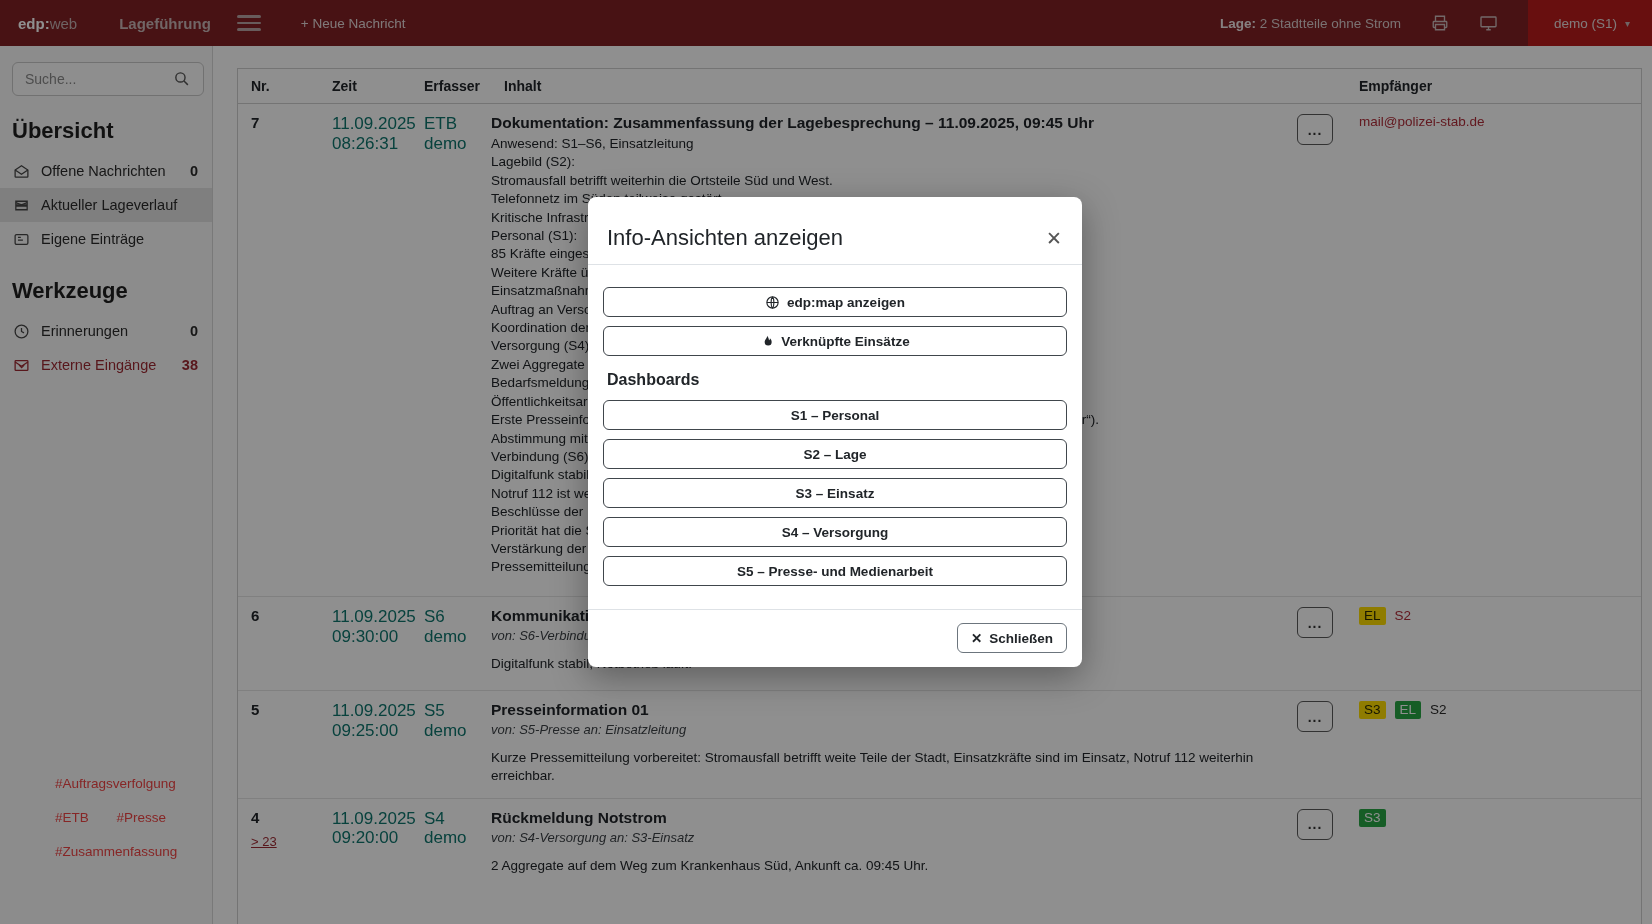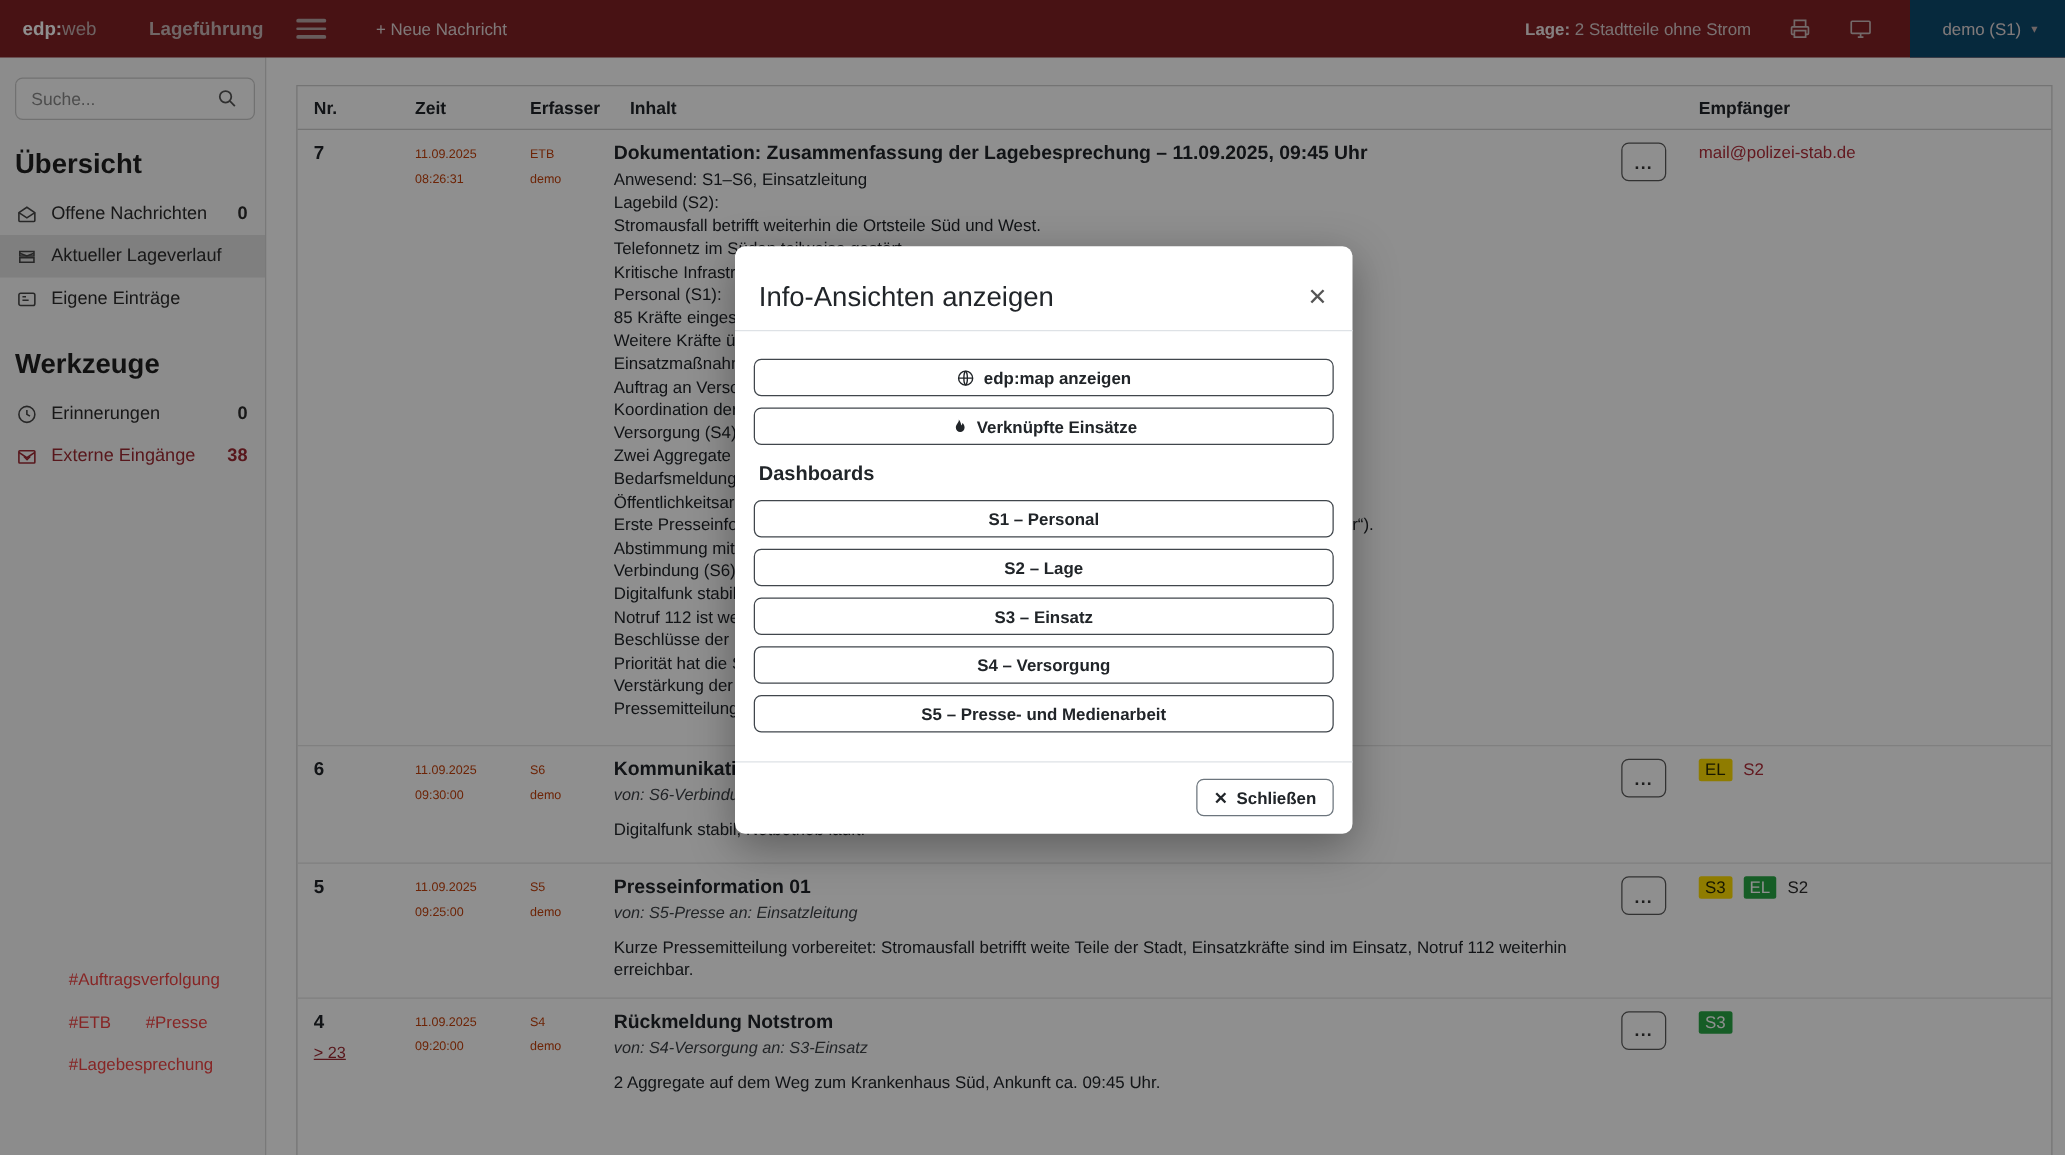--- a/index.html
+++ b/index.html
@@ -12,21 +12,21 @@
   .brand { margin-left:18px; font-size:15px; color:#c4b0b0; }
   .brand b { color:#fff; }
   .app-title { margin-left:42px; font-size:15px; font-weight:700; color:#c9b6b6; }
   .burger { margin-left:26px; width:24px; cursor:pointer; }
   .burger span { display:block; height:2.5px; background:#b9a5a5; margin:4px 0; border-radius:2px; }
   .new-msg { margin-left:40px; font-size:13.5px; color:#e3d7d7; cursor:pointer; }
   .topbar-right { margin-left:auto; display:flex; align-items:center; height:100%; }
   .lage { font-size:13.5px; color:#d9cccc; margin-right:30px; }
   .lage b { color:#efe6e6; }
   .tb-icon { color:#cdbcbc; margin-right:30px; cursor:pointer; display:flex; }
-  .user-area { height:100%; background:#0c4a6e; display:flex; align-items:center;
+  .user-area { height:100%; background:#b91c1c; display:flex; align-items:center;
     padding:0 22px 0 26px; cursor:pointer; min-width:116px; }
   .user-area .uname { color:#e6dada; font-size:13.5px; }
   .user-area .caret { color:#c7b4b4; font-size:10px; margin-left:8px; }
 
   
   .sidebar { position:absolute; left:0; top:46px; width:213px; height:878px;
     background:#fafafa; border-right:1px solid #d8d8d8; }
   .search-wrap { position:relative; margin:16px 12px 0 12px; }
   .search-input { width:192px; height:34px; border:1px solid #c9c9c9; border-radius:6px;
     background:#fdfdfd; padding:0 34px 0 12px; font-size:14px; color:#333;
@@ -49,21 +49,21 @@
   .log-table { position:absolute; left:20px; top:22px; width:1405px;
     border:1px solid #cfcfcf; background:#fff; }
   .t-grid { display:grid; grid-template-columns:81px 92px 80px 793px 62px 295px; }
   .t-head { height:35px; align-items:center; border-bottom:1px solid #cfcfcf; }
   .t-head > div { font-size:14px; font-weight:700; padding-left:13px; }
   .t-row { border-bottom:1px solid #e4e4e4; padding:10px 0 12px; }
   .t-row:last-child { border-bottom:none; }
   .c-nr { padding-left:13px; font-size:15px; font-weight:700; }
   .nr-link { display:block; font-size:13px; font-weight:400; color:#9e2a33;
     text-decoration:underline; margin-top:8px; cursor:pointer; }
-  .c-zeit, .c-erf { padding-left:13px; font-size:10px; line-height:19.5px; color:#c2410c; }
+  .c-zeit, .c-erf { padding-left:13px; font-size:17px; line-height:19.5px; color:#0f766e; }
   .c-inhalt { font-size:13.5px; }
   .entry-title { font-size:15.5px; font-weight:700; margin-bottom:3px; }
   .entry-meta { font-size:13px; font-style:italic; color:#3d4247; margin-bottom:12px; }
   .entry-body { font-size:13.5px; line-height:18.4px; white-space:pre-line; }
   .c-actions { display:flex; justify-content:center; }
   .dots-btn { width:36px; height:31px; border:1px solid #5a5a5a; border-radius:6px;
     background:#fff; font-size:14px; font-weight:700; color:#333; line-height:10px;
     cursor:pointer; letter-spacing:1px; }
   .c-empf { padding-left:13px; display:flex; align-items:flex-start; gap:9px; }
   .mail-link { font-size:13.5px; color:#b02e3a; cursor:pointer;text-align:right; }
@@ -195,21 +195,21 @@
     <span>Externe Eingänge</span>
     <span class="count">38</span>
   </div>
 
   <div class="hashtags">
     <div class="ht-line"><a>#Auftragsverfolgung</a></div>
     <div class="ht-line">
       <a>#ETB</a>
       <a>#Presse</a>
     </div>
-    <div class="ht-line"><a>#Lagebesprechung</a></div>
+    <div class="ht-line"><a>#Zusammenfassung</a></div>
   </div>
 </div>
 
 <div class="content">
   <div class="log-table">
 
     <div class="t-grid t-head">
       <div>Nr.</div>
       <div>Zeit</div>
       <div>Erfasser</div>

